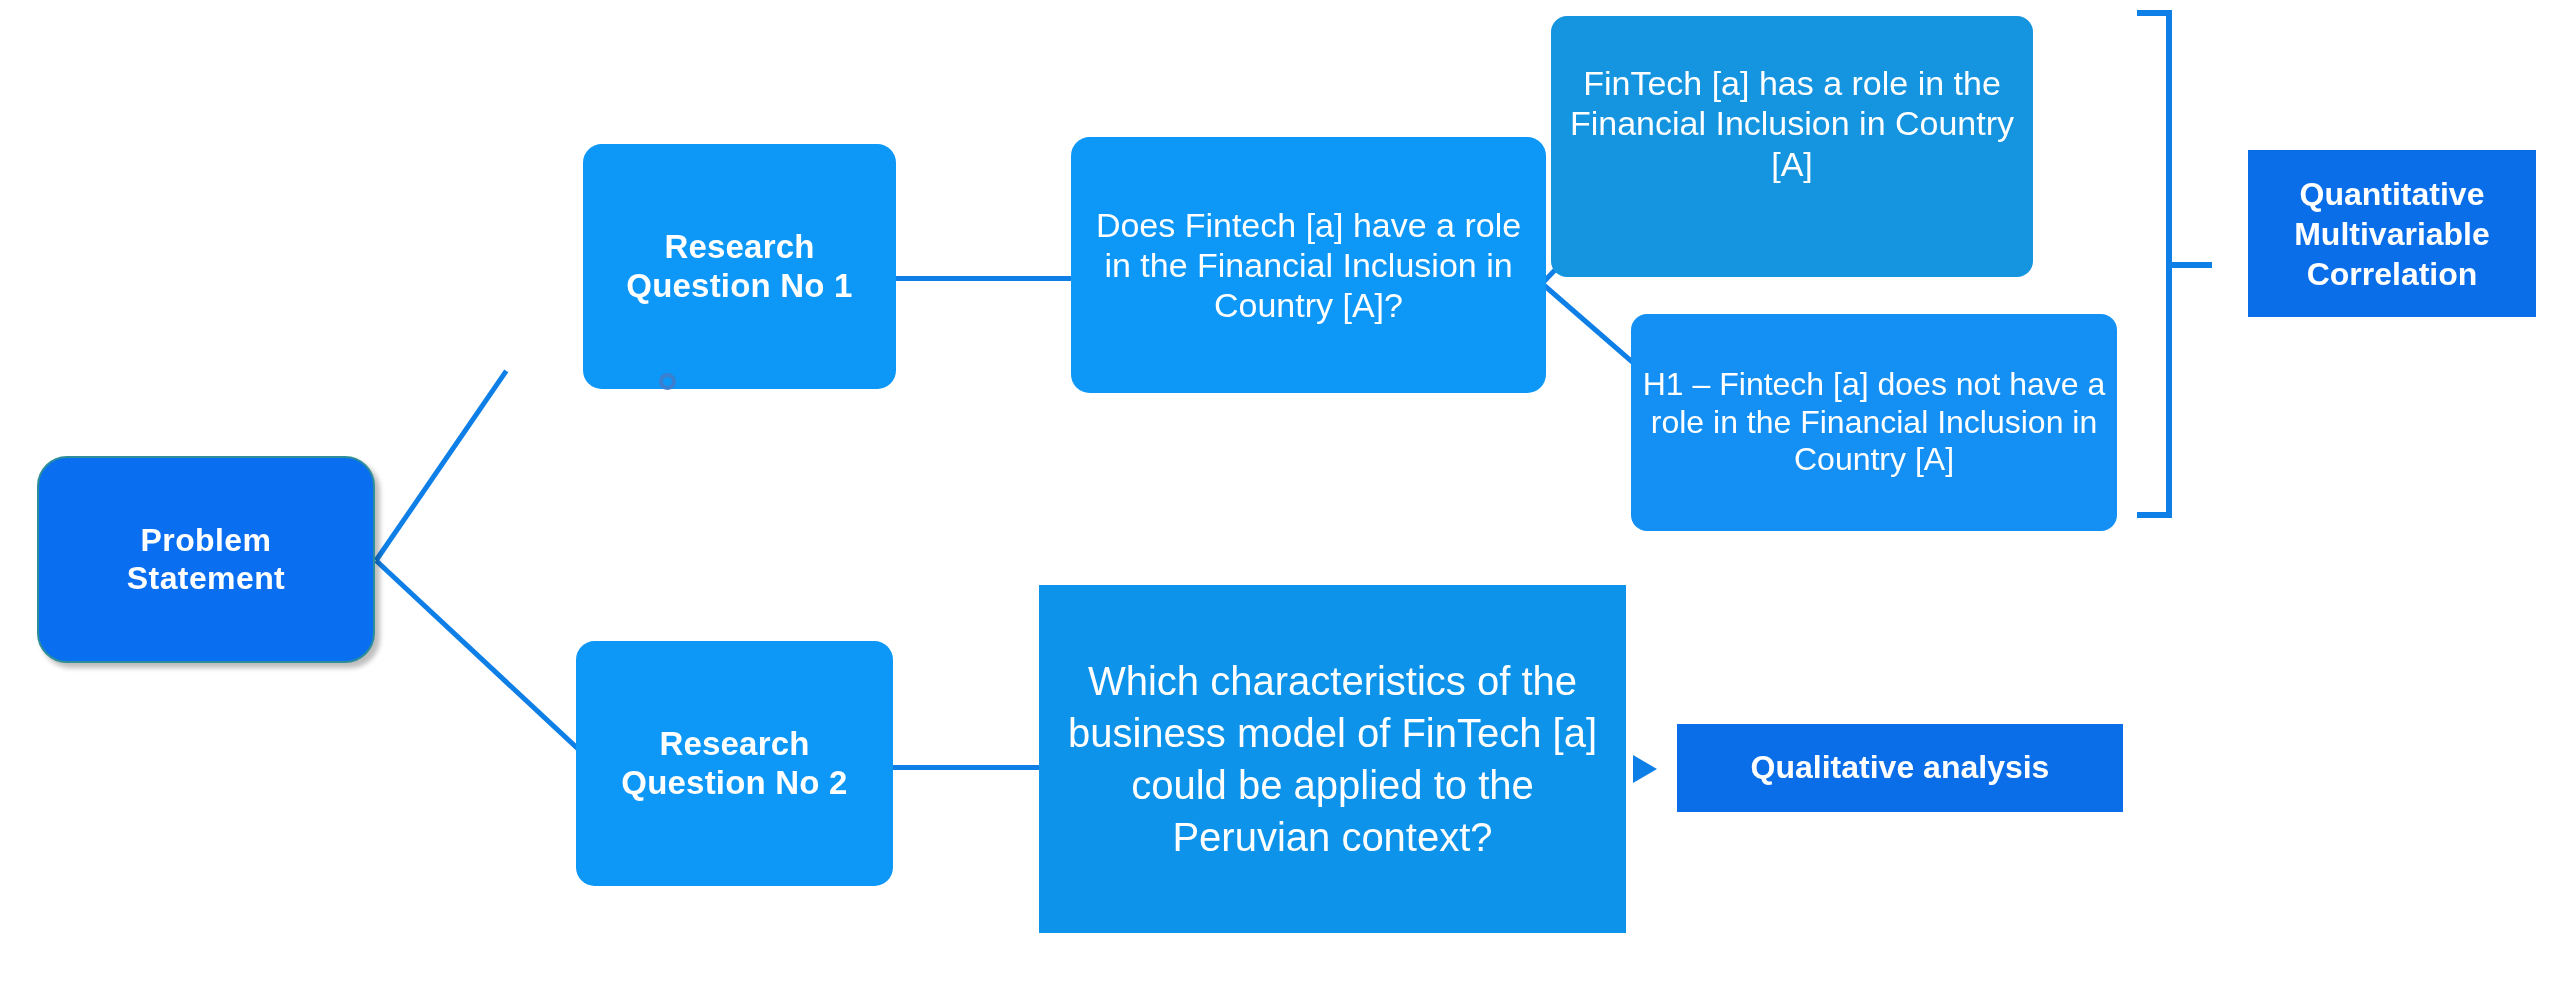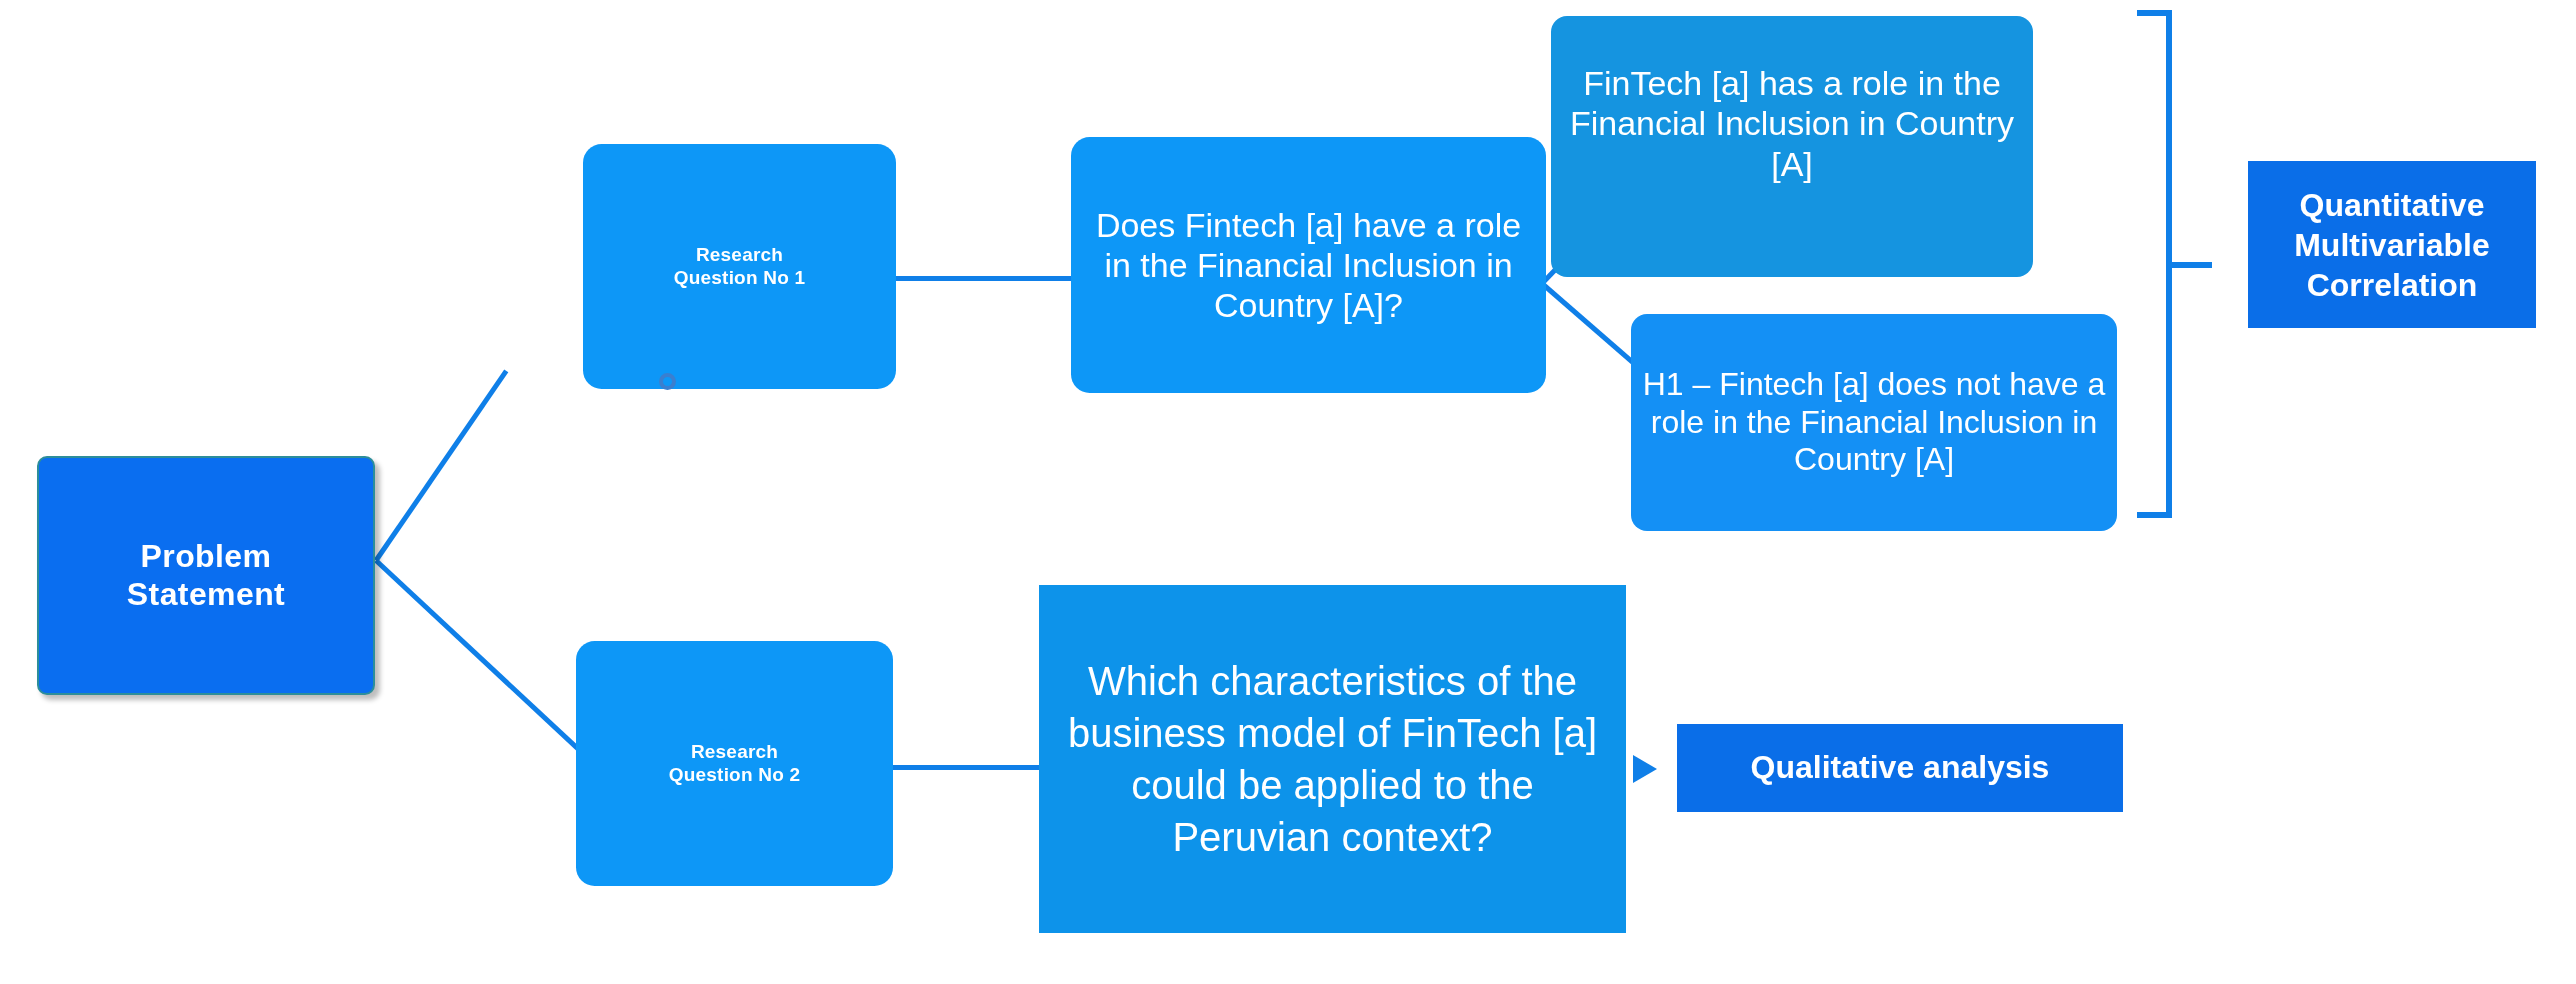--- a/index.html
+++ b/index.html
@@ -28,35 +28,35 @@
     box-sizing: border-box;
     line-height: 1.18;
     white-space: pre-line;
   }
 
   
   .n-root {
     left: 37px;
     top: 456px;
     width: 338px;
-    height: 239px;
+    height: 207px;
     background: #0a6ef0;
-    border-radius: 10px;
+    border-radius: 30px;
     font-size: 32px;
     font-weight: bold;
     letter-spacing: 0.4px;
     box-shadow: 4.3px 5px 5px rgba(0,0,0,0.26);
     border: 2.2px solid #2d8e9a;
   }
 
   
   .n-rq {
     background: #0d97f7;
     border-radius: 18.7px;
-    font-size: 19px;
+    font-size: 33px;
     font-weight: bold;
     letter-spacing: 0.2px;
   }
   .n-rq1 { left: 583px; top: 144px; width: 313px; height: 245px; }
   .n-rq2 { left: 576px; top: 641px; width: 317px; height: 245px; }
 
   
   .n-q1 {
     left: 1071px;
     top: 137px;
@@ -105,21 +105,21 @@
 
   
   .n-method {
     background: #0a6ee8;
     border-radius: 0;
     color: #ffffff;
     font-weight: bold;
   }
   .n-quant {
     left: 2248px;
-    top: 161px;
+    top: 150px;
     width: 288px;
     height: 167px;
     font-size: 32px;
     line-height: 1.25;
   }
   .n-qual {
     left: 1677px;
     top: 724px;
     width: 446px;
     height: 88px;

